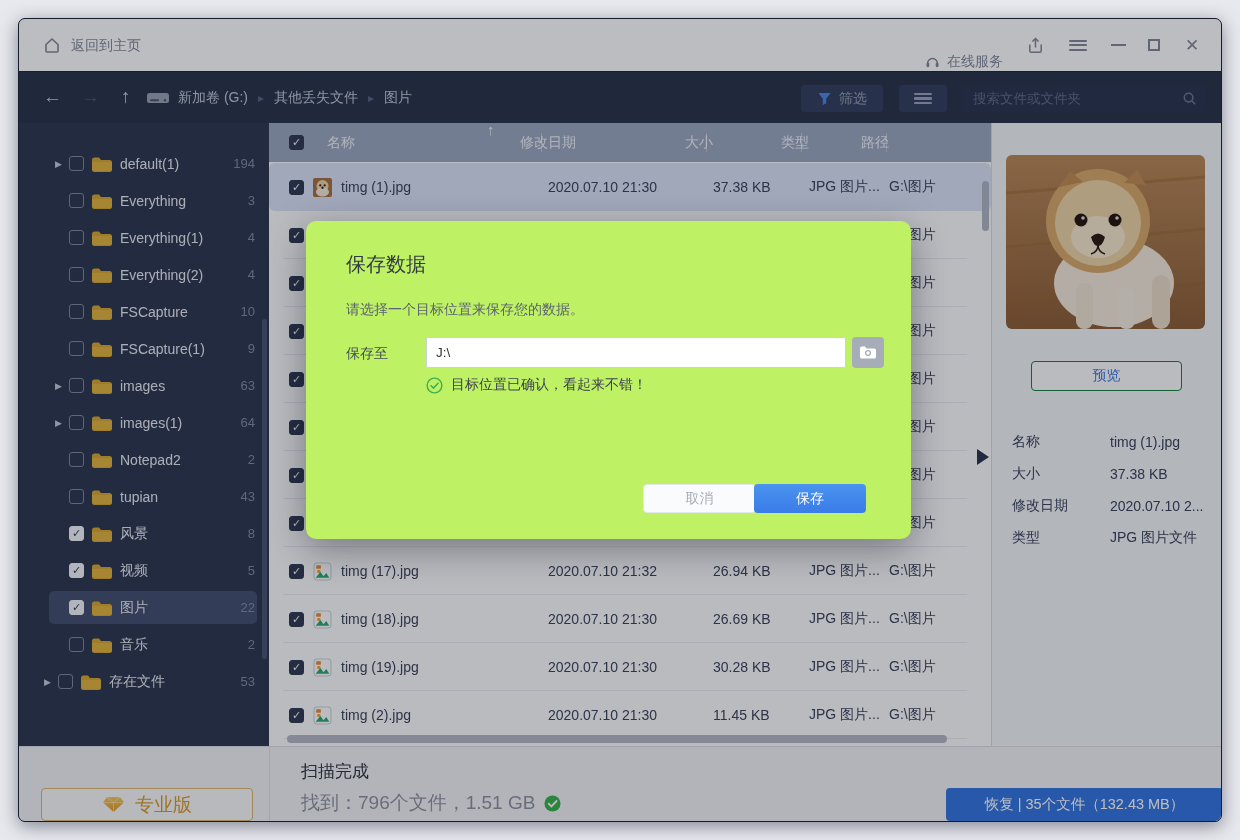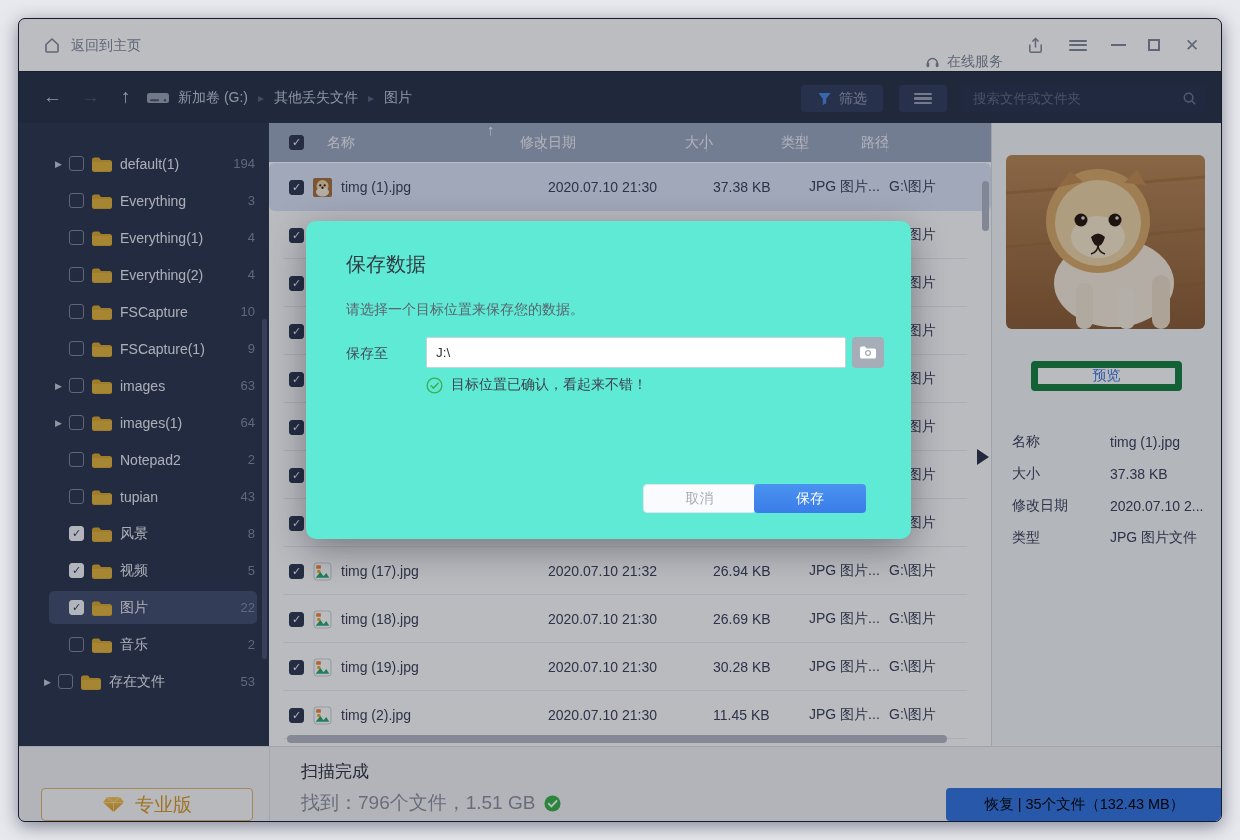--- a/index.html
+++ b/index.html
@@ -90,45 +90,45 @@
   .c-type { width:85px; padding-left:13px; }
   .c-path { width:90px; padding-left:8px; }
   #t-vscroll { position:absolute; right:2px; top:58px; width:7px; height:50px; background:#aeb4c2; border-radius:4px; }
   #t-hscroll { position:absolute; left:18px; bottom:3px; width:660px; height:8px; background:#b2b8c4; border-radius:4px; }
 
   
   #rightpanel { position:absolute; left:972px; top:104px; width:232px; height:623px; background:#f3f5f9;
     border-left:1px solid #d6dae2; }
   #preview-img { position:absolute; left:14px; top:32px; width:199px; height:174px; border-radius:6px; overflow:hidden; }
   #preview-btn { position:absolute; left:39px; top:238px; width:151px; height:30px; background:#fbfcfe;
-    border:7px solid #15803d; border-radius:4px; color:#3b78e0; font-size:14px;
+    border:1px solid #15803d; border-radius:4px; color:#3b78e0; font-size:14px;
     display:flex; align-items:center; justify-content:center; }
   #detail-list { position:absolute; left:20px; top:303px; width:196px; }
   .d-row { display:flex; height:32px; align-items:center; }
   .d-label { width:98px; color:#39415a; font-size:14px; }
   .d-value { color:#39415a; font-size:14px; white-space:nowrap; }
   #panel-handle { position:absolute; left:958px; top:430px; width:0; height:0;
     border-top:8px solid transparent; border-bottom:8px solid transparent; border-left:12px solid #2a3349; z-index:5; }
 
   
   #bottombar { position:absolute; left:0; top:727px; width:100%; height:77px; background:#f2f3f7;
     border-top:1px solid #d9dce3; }
   #bottombar .vdiv { position:absolute; left:250px; top:0; width:1px; height:77px; background:#dcdfe6; }
   #scan-title { position:absolute; left:282px; top:13px; font-size:17px; color:#2e3440; }
   #found-line { position:absolute; left:282px; top:43px; display:flex; align-items:center; gap:9px; }
   #found-line span { font-size:19px; color:#8b919e; }
   #pro-btn { position:absolute; left:22px; top:41px; width:212px; height:33px; border:1px solid #ddb46e;
     background:rgba(255,255,255,.55); border-radius:4px; display:flex; align-items:center; justify-content:center; gap:10px; }
   #pro-btn span { color:#d99a2d; font-size:19px; }
   #recover-btn { position:absolute; left:927px; top:41px; width:277px; height:33px; background:#3273e0;
-    border-radius:4px; color:#000000; font-size:14.5px; display:flex; align-items:center; justify-content:center; }
+    border-radius:4px; color:#ffffff; font-size:14.5px; display:flex; align-items:center; justify-content:center; }
 
   
   #dim-overlay { position:absolute; inset:0; background:rgba(14,18,29,.28); z-index:40; }
-  #modal { position:absolute; left:287px; top:202px; width:605px; height:318px; background:#5eead4;
+  #modal { position:absolute; left:287px; top:202px; width:605px; height:318px; background:#bef264;
     border-radius:10px; z-index:50; box-shadow:0 10px 36px rgba(10,15,30,.38); }
   #modal-title { position:absolute; left:40px; top:30px; font-size:20px; color:#333a45; }
   #modal-desc { position:absolute; left:40px; top:80px; font-size:14px; color:#5c6370; }
   #modal-field-label { position:absolute; left:40px; top:124px; font-size:14px; color:#444b58; }
   #modal-input { position:absolute; left:120px; top:116px; width:420px; height:31px; border:1px solid #c9d2e0;
     border-radius:2px; font-size:13.5px; color:#333; padding:0 9px; outline:none; font-family:inherit; background:#fff; }
   #browse-btn { position:absolute; left:546px; top:116px; width:32px; height:31px; background:#a6adb8;
     border-radius:4px; display:flex; align-items:center; justify-content:center; }
   #modal-status { position:absolute; left:120px; top:155px; display:flex; align-items:center; gap:8px; }
   #modal-status span { font-size:14px; color:#3c424e; }

